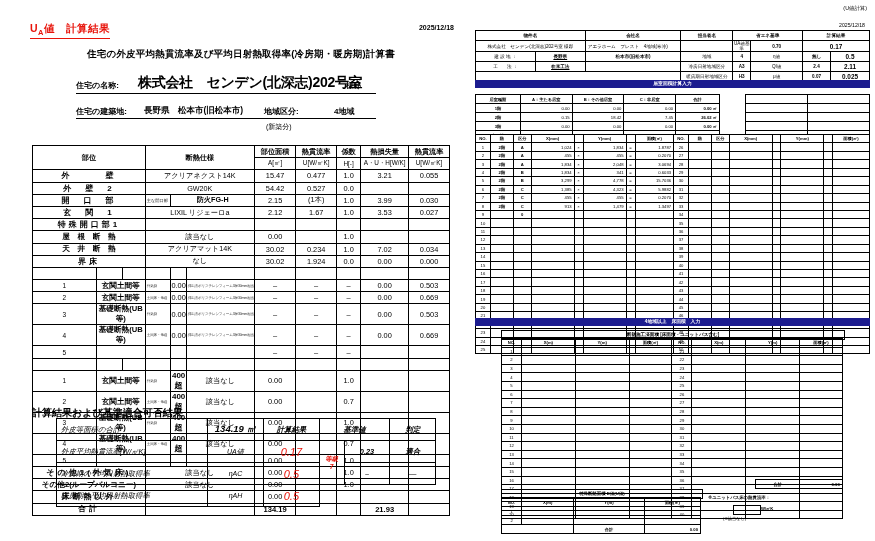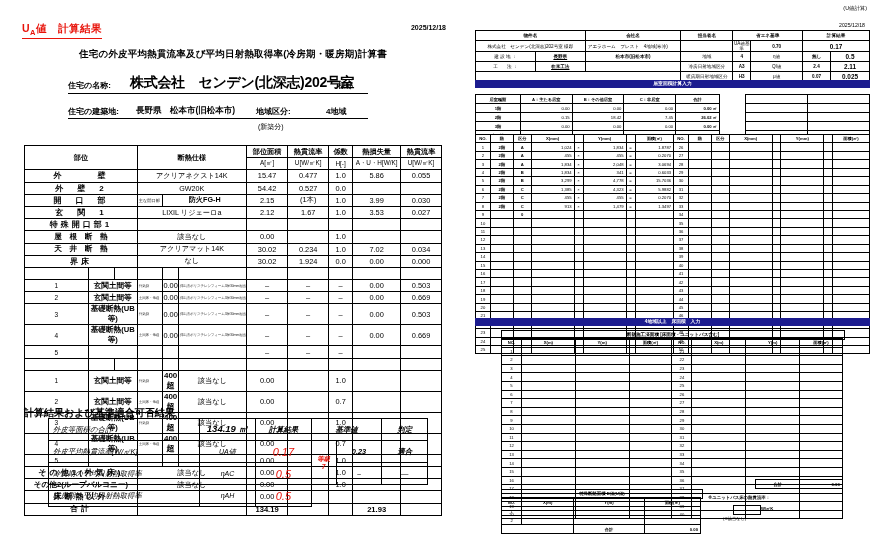--- a/index.html
+++ b/index.html
@@ -9,21 +9,21 @@
 
   
   table{border-collapse:collapse;}
   td,th{padding:0;font-weight:normal;vertical-align:middle;}
   .bx td,.bx th{border:1px solid #000;}
   .c{text-align:center;} .r{text-align:right;padding-right:2px;}
   .l{text-align:left;padding-left:2px;}
   .b{font-weight:bold;}
 
   
-  #left{position:absolute;left:8px;top:0;width:450px;height:418px;}
+  #left{position:absolute;left:16px;top:0;width:450px;height:418px;}
 
   #ua-title{position:absolute;left:14px;top:22px;font-size:10.5px;font-weight:bold;
             color:#e8130a;letter-spacing:.5px;border-bottom:1px solid #e8130a;
             padding-bottom:1px;}
   #ua-title sub{font-size:7.5px;}
   #doc-date{position:absolute;right:12px;top:24px;font-size:7px;font-weight:bold;}
   #doc-head{position:absolute;left:0;top:48px;width:450px;text-align:center;
             font-size:9.5px;font-weight:bold;letter-spacing:.2px;}
 
   .fld{position:absolute;font-size:8px;font-weight:bold;}
@@ -177,21 +177,21 @@
             <td class="unit c">H[-]</td>
             <td class="unit c">A・U・H[W/K]</td>
             <td class="unit c">U[W/㎡K]</td>
           </tr>
           <tr>
             <td class="pos" colspan="3">外　　　壁</td>
             <td class="c" colspan="3">アクリアネクスト14K</td>
             <td class="num">15.47</td>
             <td class="num">0.477</td>
             <td class="num">1.0</td>
-            <td class="num">5.86</td>
+            <td class="num">3.21</td>
             <td class="num">0.055</td>
           </tr>
           <tr>
             <td class="pos" colspan="3">外　壁　2</td>
             <td class="c" colspan="3">GW20K</td>
             <td class="num">54.42</td>
             <td class="num">0.527</td>
             <td class="num">0.0</td>
             <td class="num"></td>
             <td class="num"></td>

